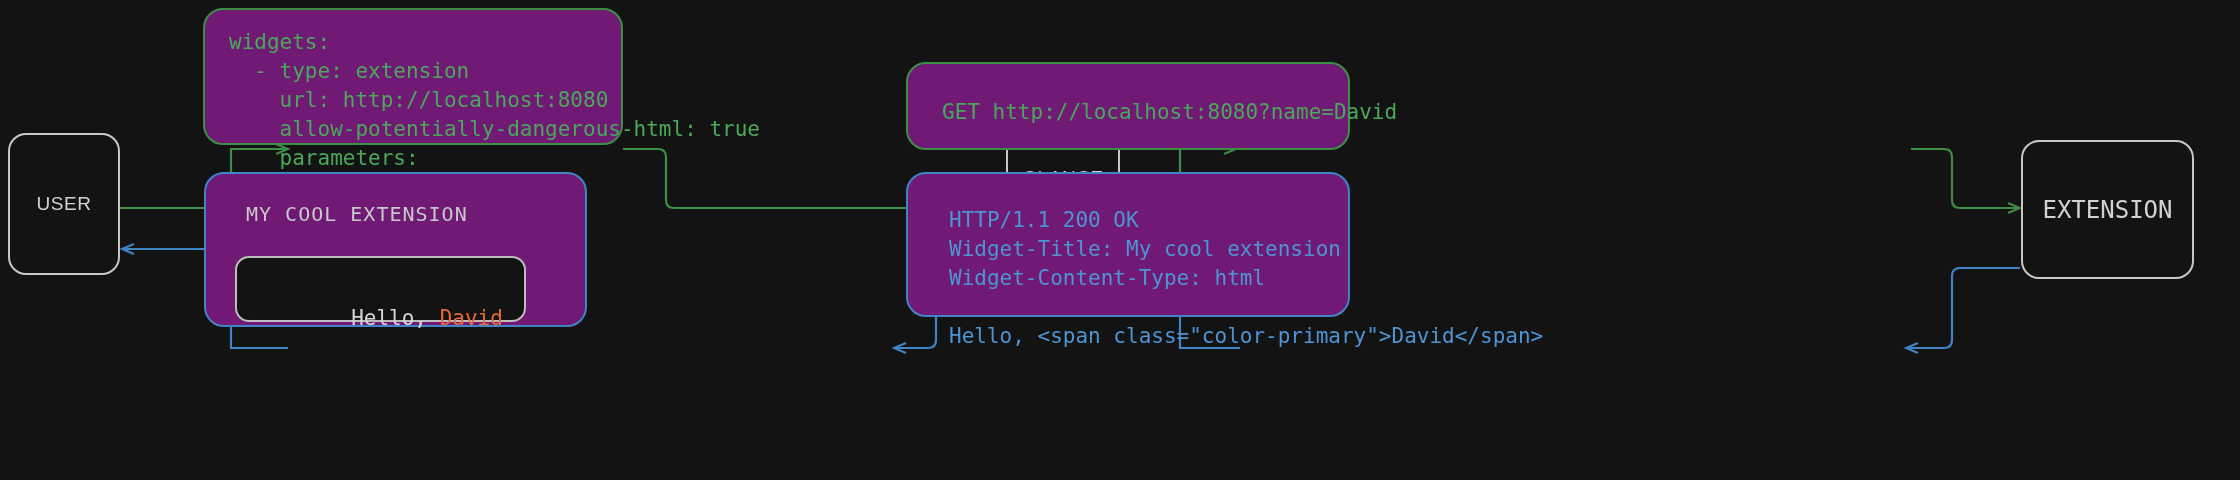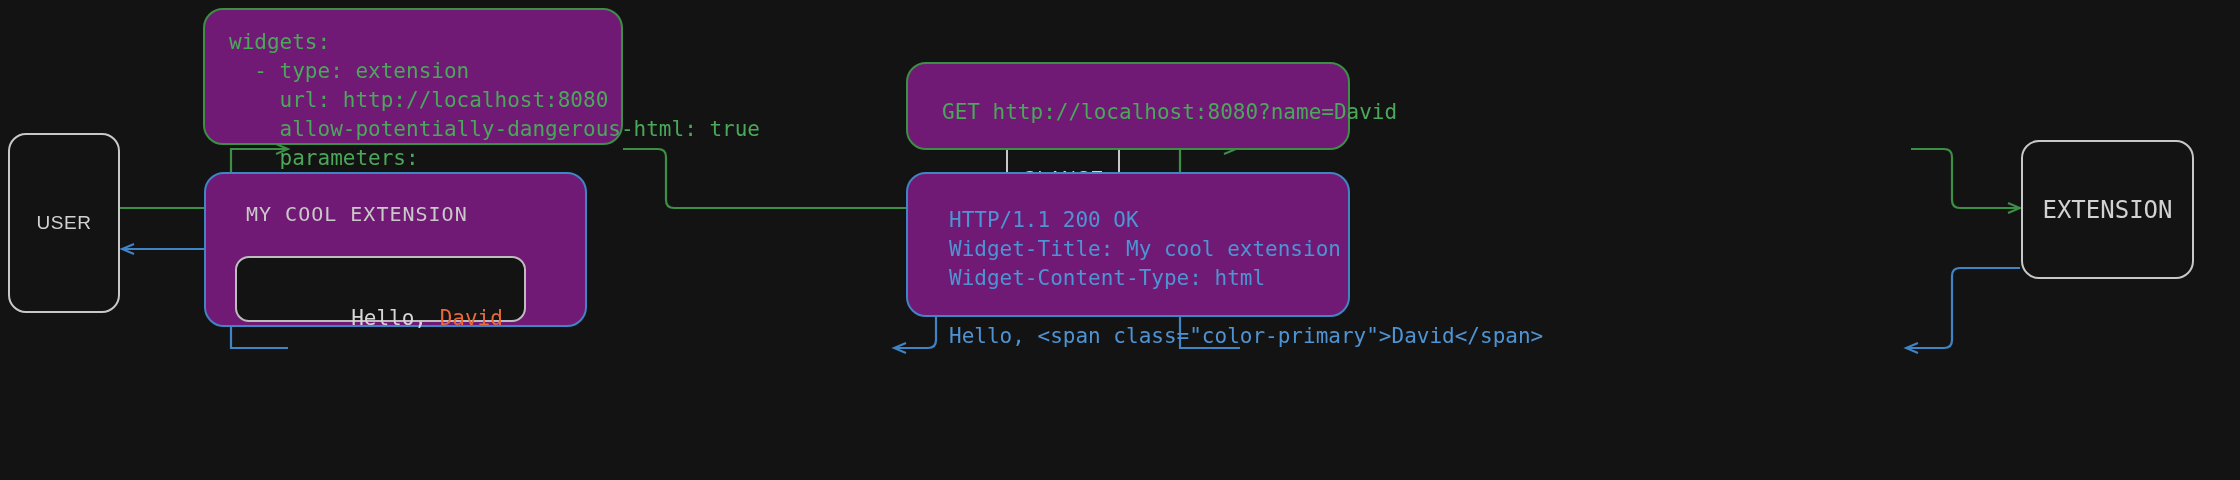--- a/index.html
+++ b/index.html
@@ -78,21 +78,21 @@
     </g>
 
     <g fill="none" stroke="#3f85c6" stroke-width="2.2" stroke-linecap="butt">
       <path d="M2020,268 L1960,268 Q1952,268 1952,276 L1952,340 Q1952,348 1944,348 L1906,348" marker-end="url(#ab)"></path>
       <path d="M1240,348 L1180,348 L1180,268 L1120,268"></path>
       <path d="M1004,268 L944,268 Q936,268 936,276 L936,340 Q936,348 928,348 L894,348" marker-end="url(#ab)"></path>
       <path d="M288,348 L231,348 L231,249 L122,249" marker-end="url(#ab)"></path>
     </g>
   </svg>
 
-  <div class="node" style="left:8px;top:133px;width:112px;height:180px;">
+  <div class="node" style="left:8px;top:133px;width:112px;height:142px;">
     <span class="lbl">USER</span>
   </div>
 
   <div class="node" style="left:1006px;top:110px;width:114px;height:135px;">
     <span class="lbl">GLANCE</span>
   </div>
 
   <div class="node mono" style="left:2021px;top:140px;width:173px;height:139px;">
     <span class="lbl">EXTENSION</span>
   </div>

